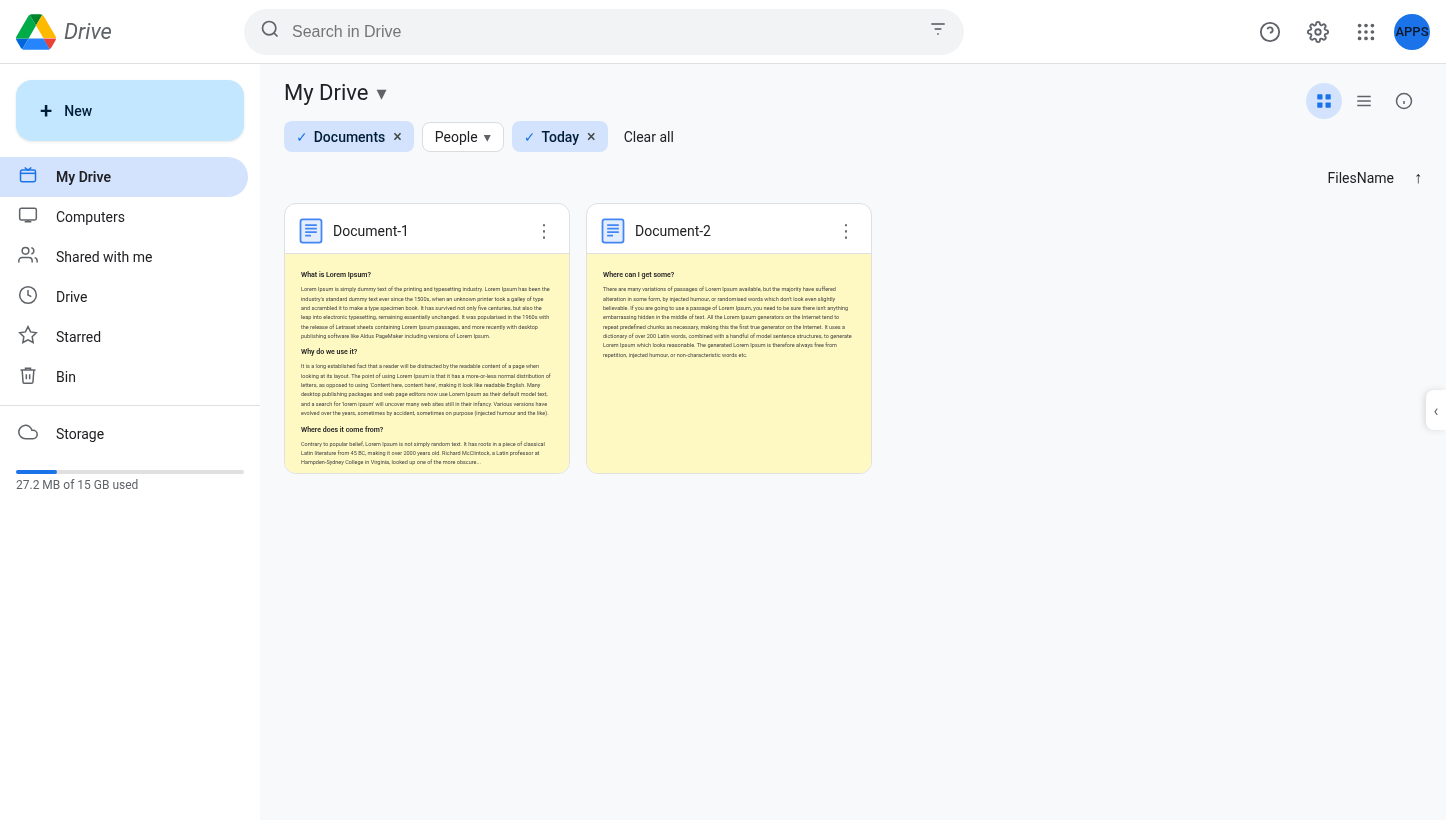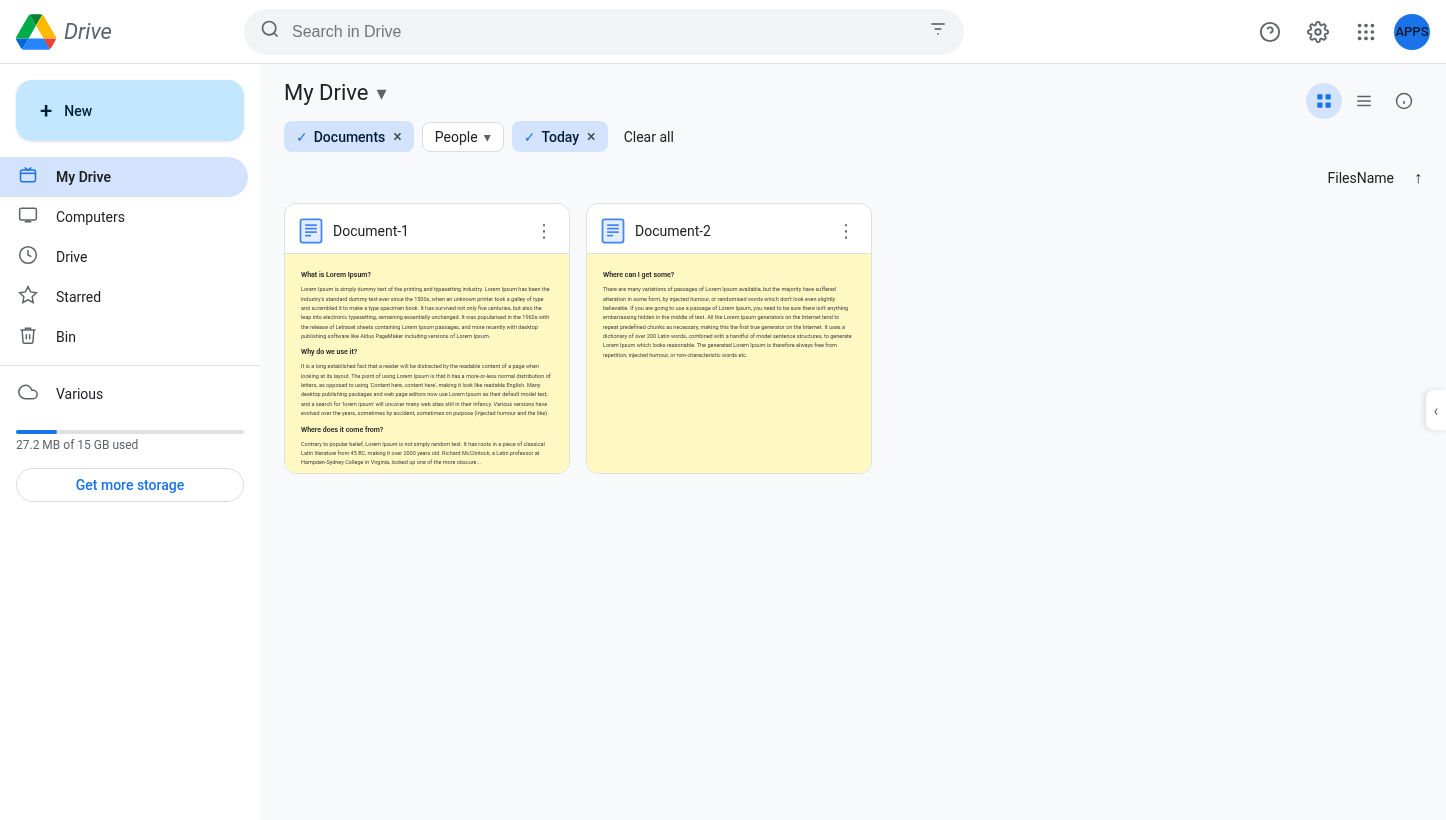--- a/index.html
+++ b/index.html
@@ -218,20 +218,30 @@
     <div class="sidebar-item">
       <span class="si-icon">
         <svg width="20" height="20" viewBox="0 0 24 24" fill="none" stroke="#5f6368" stroke-width="1.8">
           <rect x="2" y="4" width="20" height="14" rx="2"></rect>
           <path d="M8 20h8M12 18v2"></path>
         </svg>
       </span>
       <span>Computers</span>
     </div>
 
+    <div class="sidebar-item">
+      <span class="si-icon">
+        <svg width="20" height="20" viewBox="0 0 24 24" fill="none" stroke="#5f6368" stroke-width="1.8">
+          <path d="M17 21v-2a4 4 0 0 0-4-4H5a4 4 0 0 0-4 4v2"></path>
+          <circle cx="9" cy="7" r="4"></circle>
+          <path d="M23 21v-2a4 4 0 0 0-3-3.87M16 3.13a4 4 0 0 1 0 7.75"></path>
+        </svg>
+      </span>
+      <span>Shared with me</span>
+    </div>
 
     <div class="sidebar-item">
       <span class="si-icon">
         <svg width="20" height="20" viewBox="0 0 24 24" fill="none" stroke="#5f6368" stroke-width="1.8">
           <circle cx="12" cy="12" r="10"></circle>
           <polyline points="12 6 12 12 16 14"></polyline>
         </svg>
       </span>
       <span>Drive</span>
     </div>
@@ -258,31 +268,30 @@
     </div>
 
     <div class="sidebar-divider"></div>
 
     <div class="sidebar-item">
       <span class="si-icon">
         <svg width="20" height="20" viewBox="0 0 24 24" fill="none" stroke="#5f6368" stroke-width="1.8">
           <path d="M18 10h-1.26A8 8 0 1 0 9 20h9a5 5 0 0 0 0-10z"></path>
         </svg>
       </span>
-      <span>Various</span>
+      <span>Storage</span>
     </div>
 
     <div class="storage-section">
       <div class="storage-bar-bg">
         <div class="storage-bar-fill"></div>
       </div>
       <div class="storage-text">27.2 MB of 15 GB used</div>
     </div>
 
-    <div class="get-more-btn">Get more storage</div>
   </div>
 
   <div class="content">
 
     <div class="content-top-bar">
       <div style="display:flex; align-items:center; justify-content:space-between;">
         <div class="page-title-row">
           <span class="page-title">My Drive</span>
           <span class="page-title-chevron">▾</span>
         </div>

